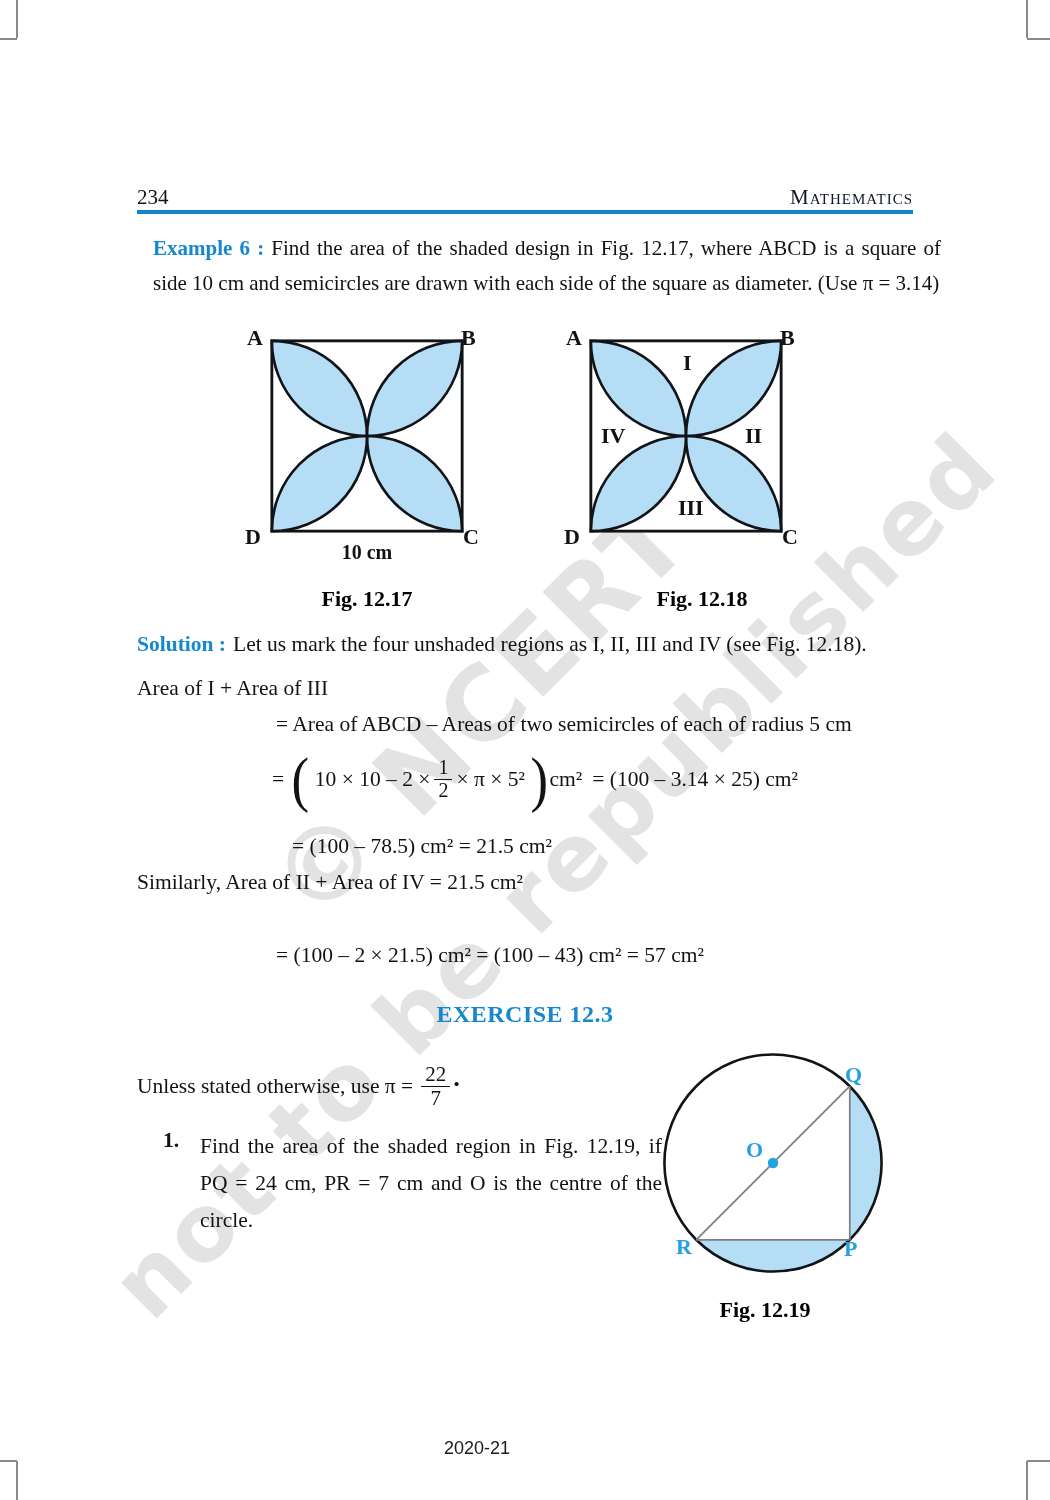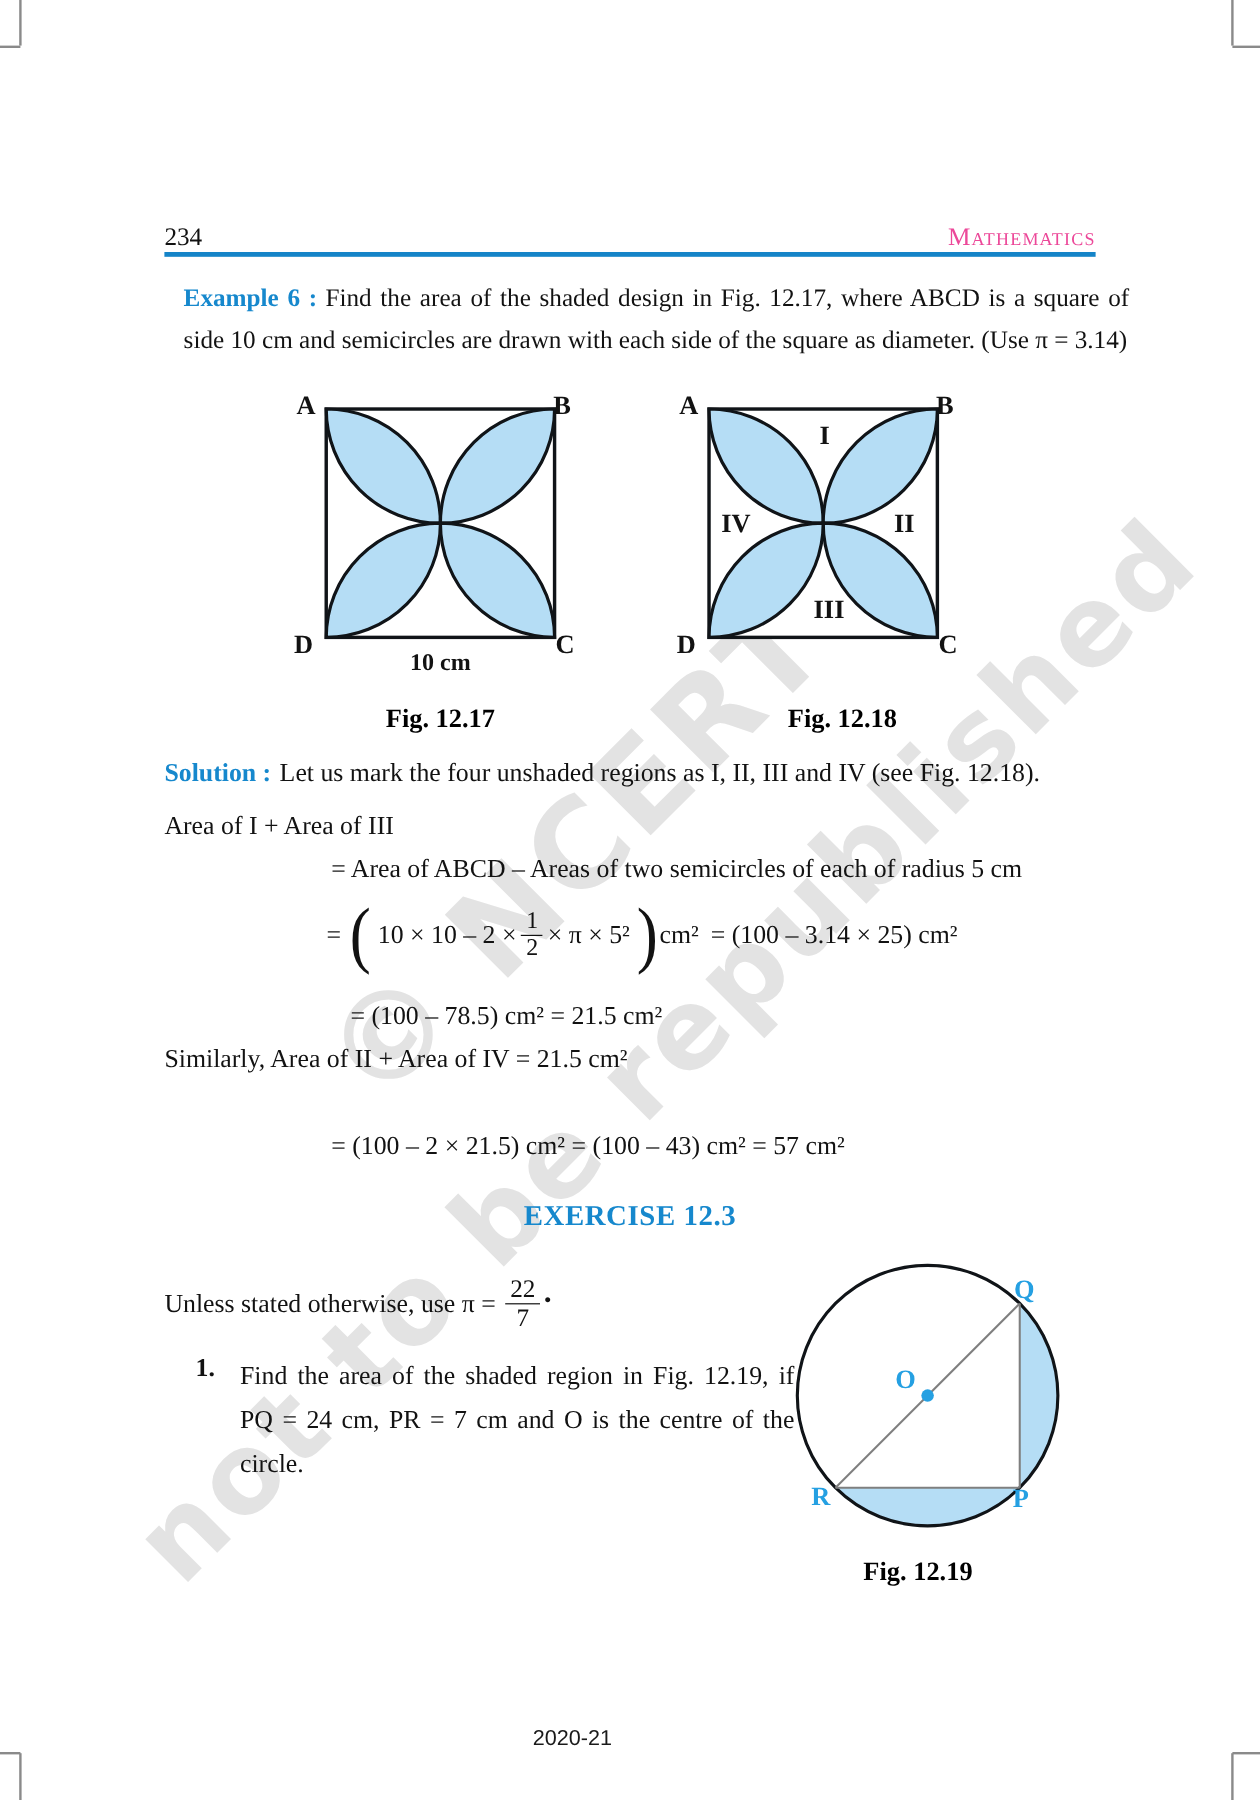--- a/index.html
+++ b/index.html
@@ -17,21 +17,21 @@
     position:absolute; font-family:"DejaVu Sans", sans-serif; font-weight:bold;
     color:#e3e3e3; transform:rotate(-45deg); text-align:center;
     white-space:nowrap; letter-spacing:4px; z-index:0; user-select:none;
   }
   .wm1 { left:60px; top:650px; width:840px; font-size:102px; }
   .wm2 { left:-90px; top:822px; width:1290px; font-size:92px; }
 
   .z { z-index:2; }
 
   .pgnum { font-size:21px; }
-  .subject { font-size:21px; font-variant:small-caps; color:#ec4899; letter-spacing:1px; }
+  .subject { font-size:21px; font-variant:small-caps; color:#0f172a; letter-spacing:1px; }
   .rule { background:#1584c8; }
 
   .para { font-size:21px; line-height:35px; text-align:justify;margin-left:16px; }
   .blue-bold { color:#1688cd; font-weight:bold; }
   .line { font-size:21.5px; white-space:nowrap; }
 
   .corner-label { font-size:22px; font-weight:bold; }
   .region-label { font-size:22px; font-weight:bold; }
   .dim-label { font-size:20px; font-weight:bold; text-align:center; }
   .fig-caption { font-size:22px; font-weight:bold; color:#000000; text-align:center; }

